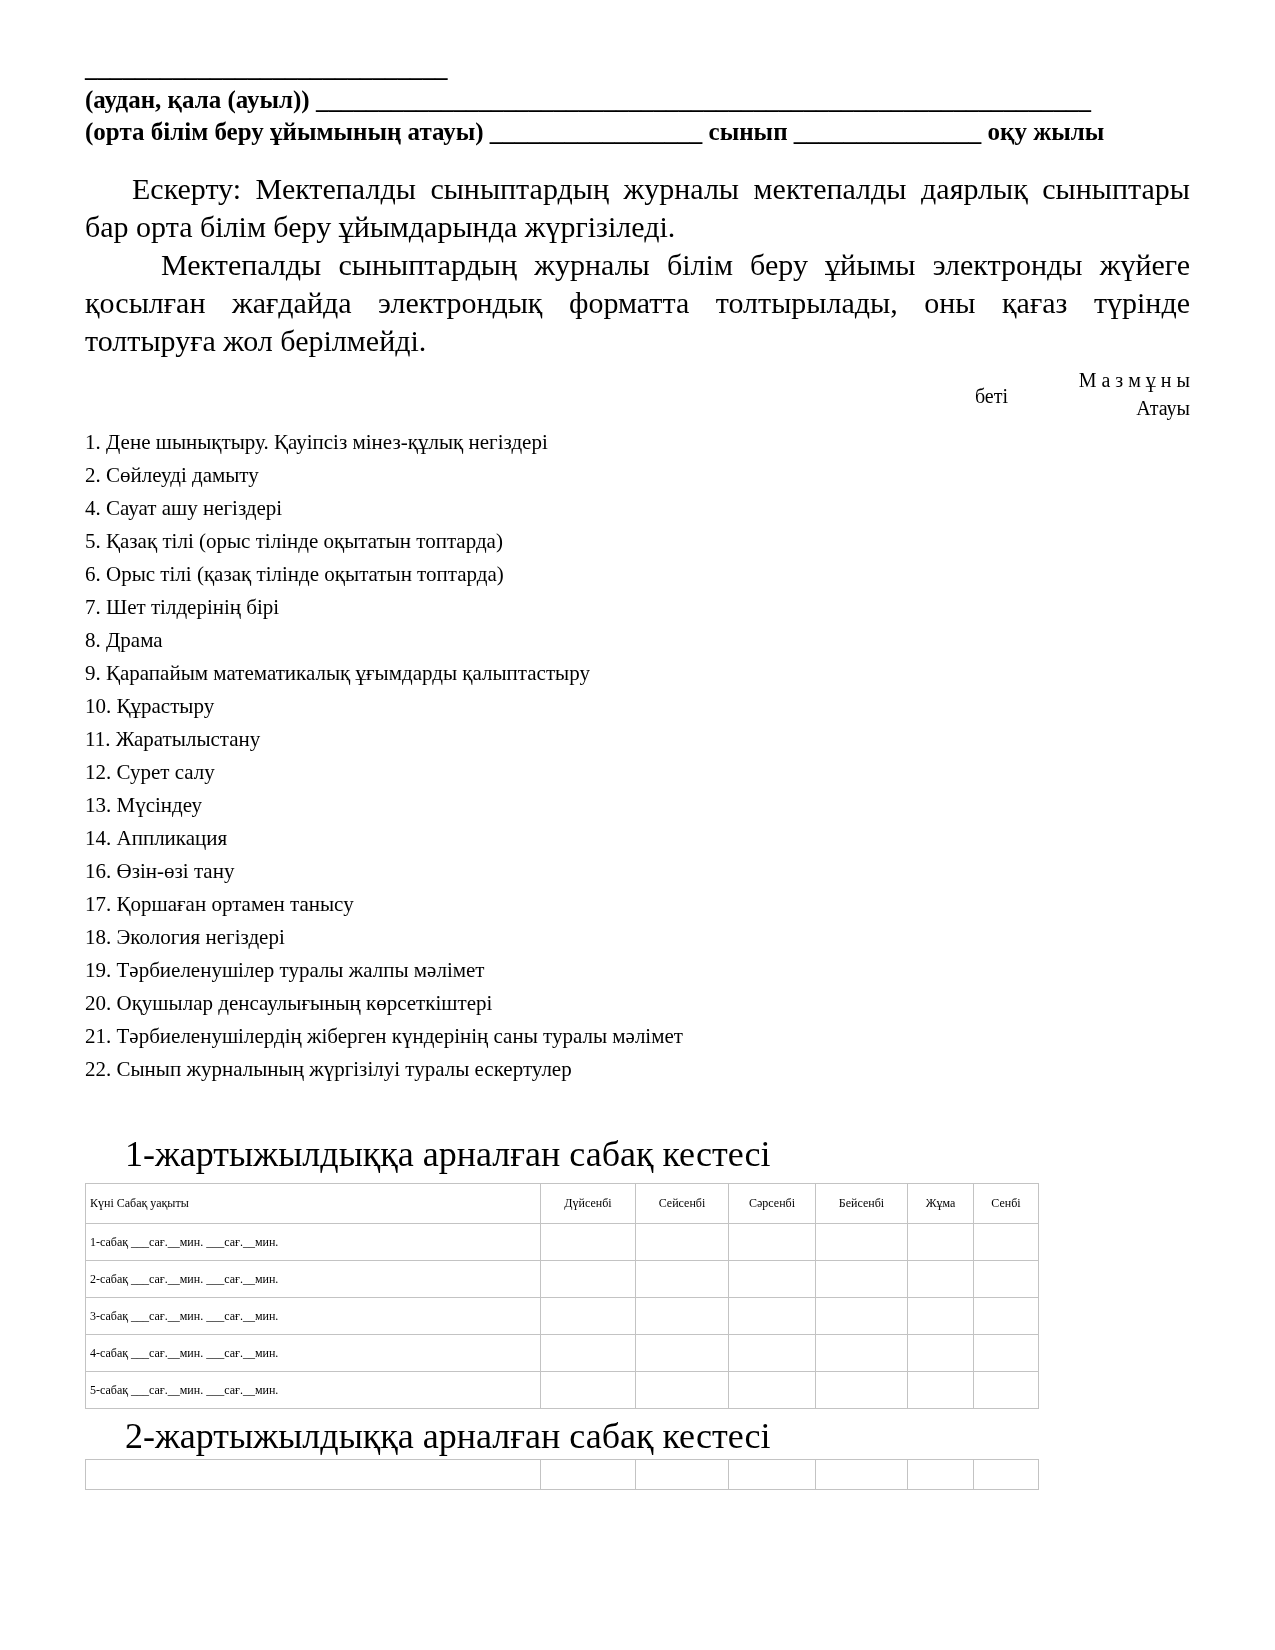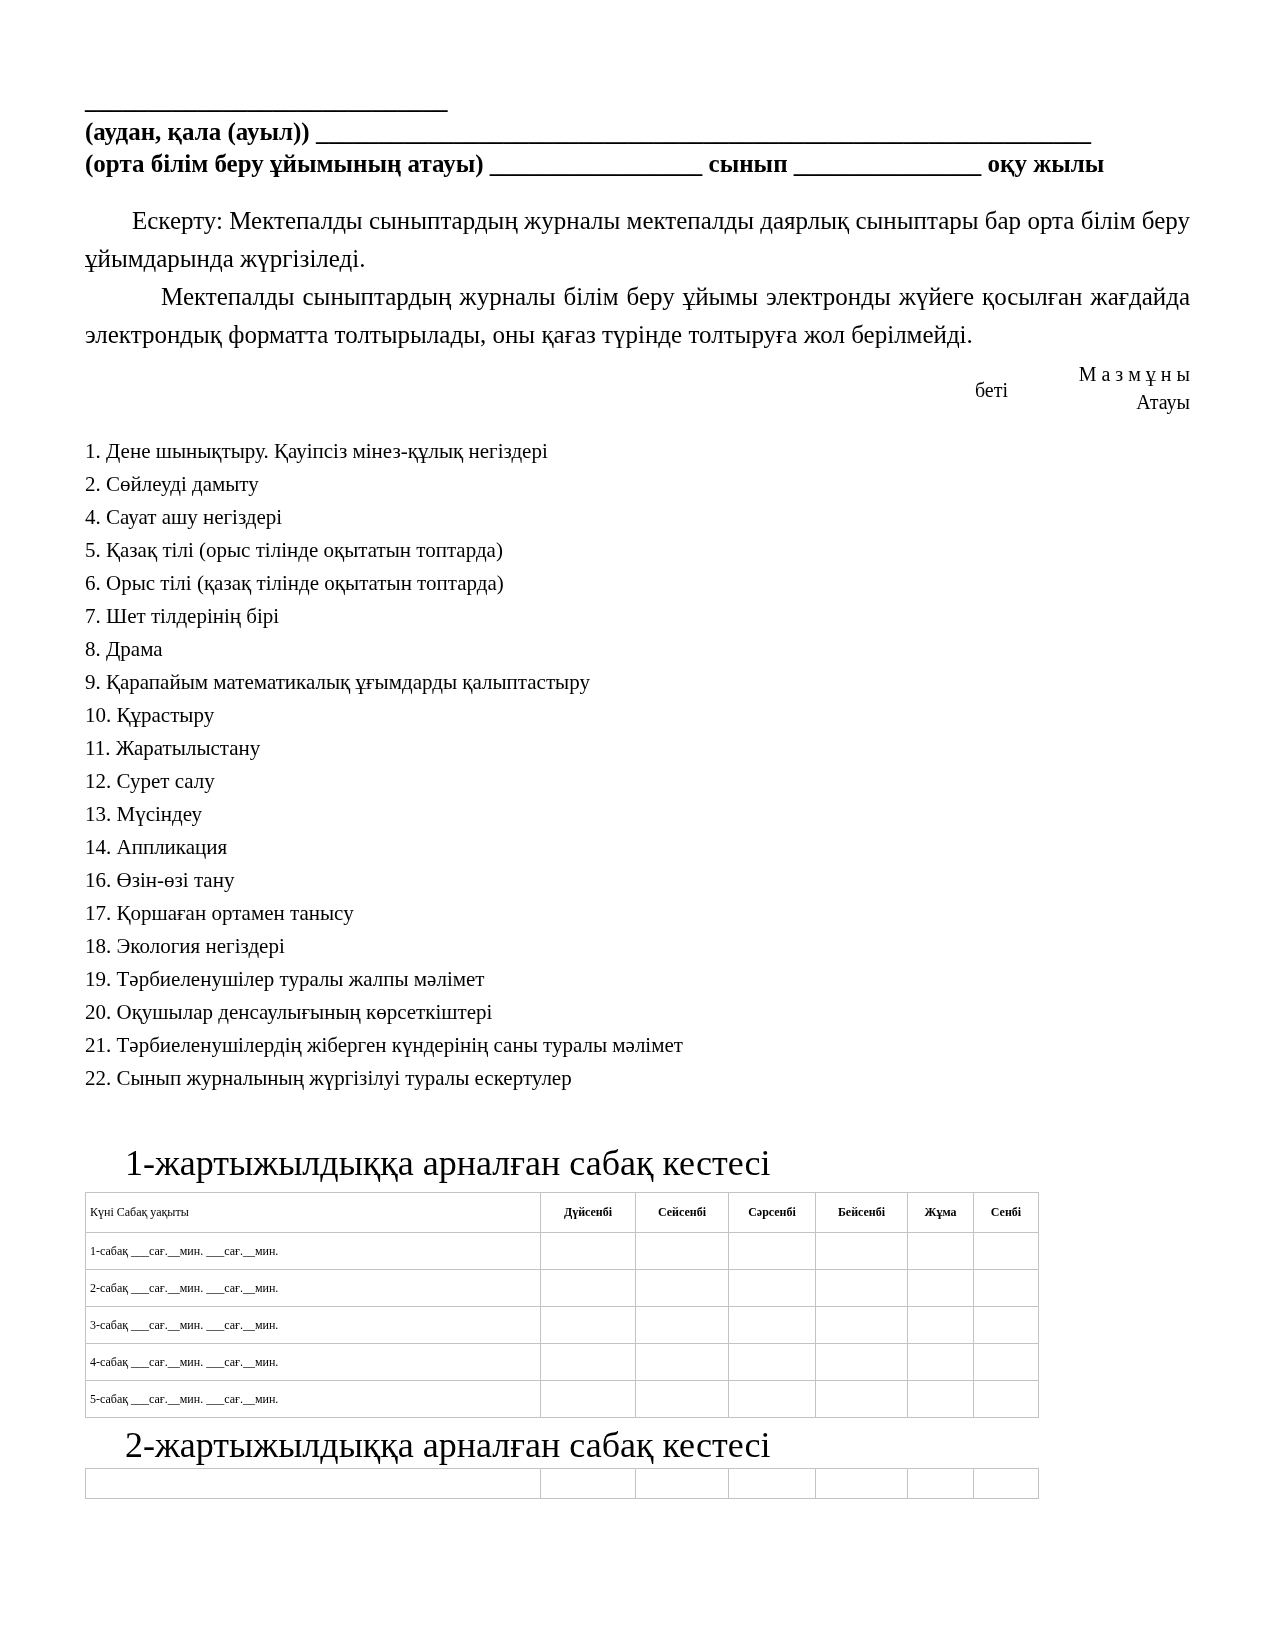--- a/index.html
+++ b/index.html
@@ -4,52 +4,52 @@
 <style>
   * { box-sizing: border-box; margin: 0; padding: 0; }
   html, body { background: #ffffff; }
   body {
     width: 1275px; height: 1650px;
     margin: 0 auto;
     font-family: "Liberation Serif", serif;
     color: #000;
     overflow: hidden;
   }
-  .page { padding: 84px 85px 0 85px; width: 1275px; }
+  .page { padding: 52px 85px 0 85px; width: 1275px; }
 
   
   .hdr-line { font-weight: bold; font-size: 25px; line-height: 32px; white-space: nowrap; }
 
   
-  .para { font-size: 25px; line-height: 38px; text-align: justify; }
+  .para { font-size: 30px; line-height: 38px; text-align: justify; }
   .para-1 { margin-top: 22px; text-indent: 47px; }
   .para-2 { text-indent: 76px; }
 
   
   .contents-head { position: relative; margin-top: 6px; font-size: 20px; line-height: 28px; text-align: right; }
   .contents-head .beti { position: absolute; right: 182px; top: 16px; }
 
   
-  .toc { list-style: none; margin-top: 25px; }
+  .toc { list-style: none; margin-top: 10px; }
   .toc li { font-size: 21px; line-height: 20px; margin-bottom: 13px; white-space: nowrap; }
 
   
   .sched-title { font-size: 36px; line-height: 34px; margin-left: 40px; }
   .sched-title-1 { margin-top: 58px; margin-bottom: 12px; }
   .sched-title-2 { margin-top: 10px; margin-bottom: 6px; }
 
   
   table.sched { border-collapse: collapse; table-layout: fixed; width: 953px; }
   table.sched td, table.sched th {
     border: 1px solid #c3c3c3;
     font-size: 12px; font-weight: normal;
     padding: 2px 4px;
     overflow: hidden; white-space: nowrap;
   }
-  table.sched th.day { text-align: center; font-weight: bold; }
+  table.sched th.day { text-align: center; }
   table.sched th.timecol { text-align: left; }
   table.sched tr { height: 37px; }
   table.sched tr.hdr { height: 40px; }
   table.sched2 tr { height: 30px; }
 </style>
 </head>
 <body>
 
 <div class="page">
 

